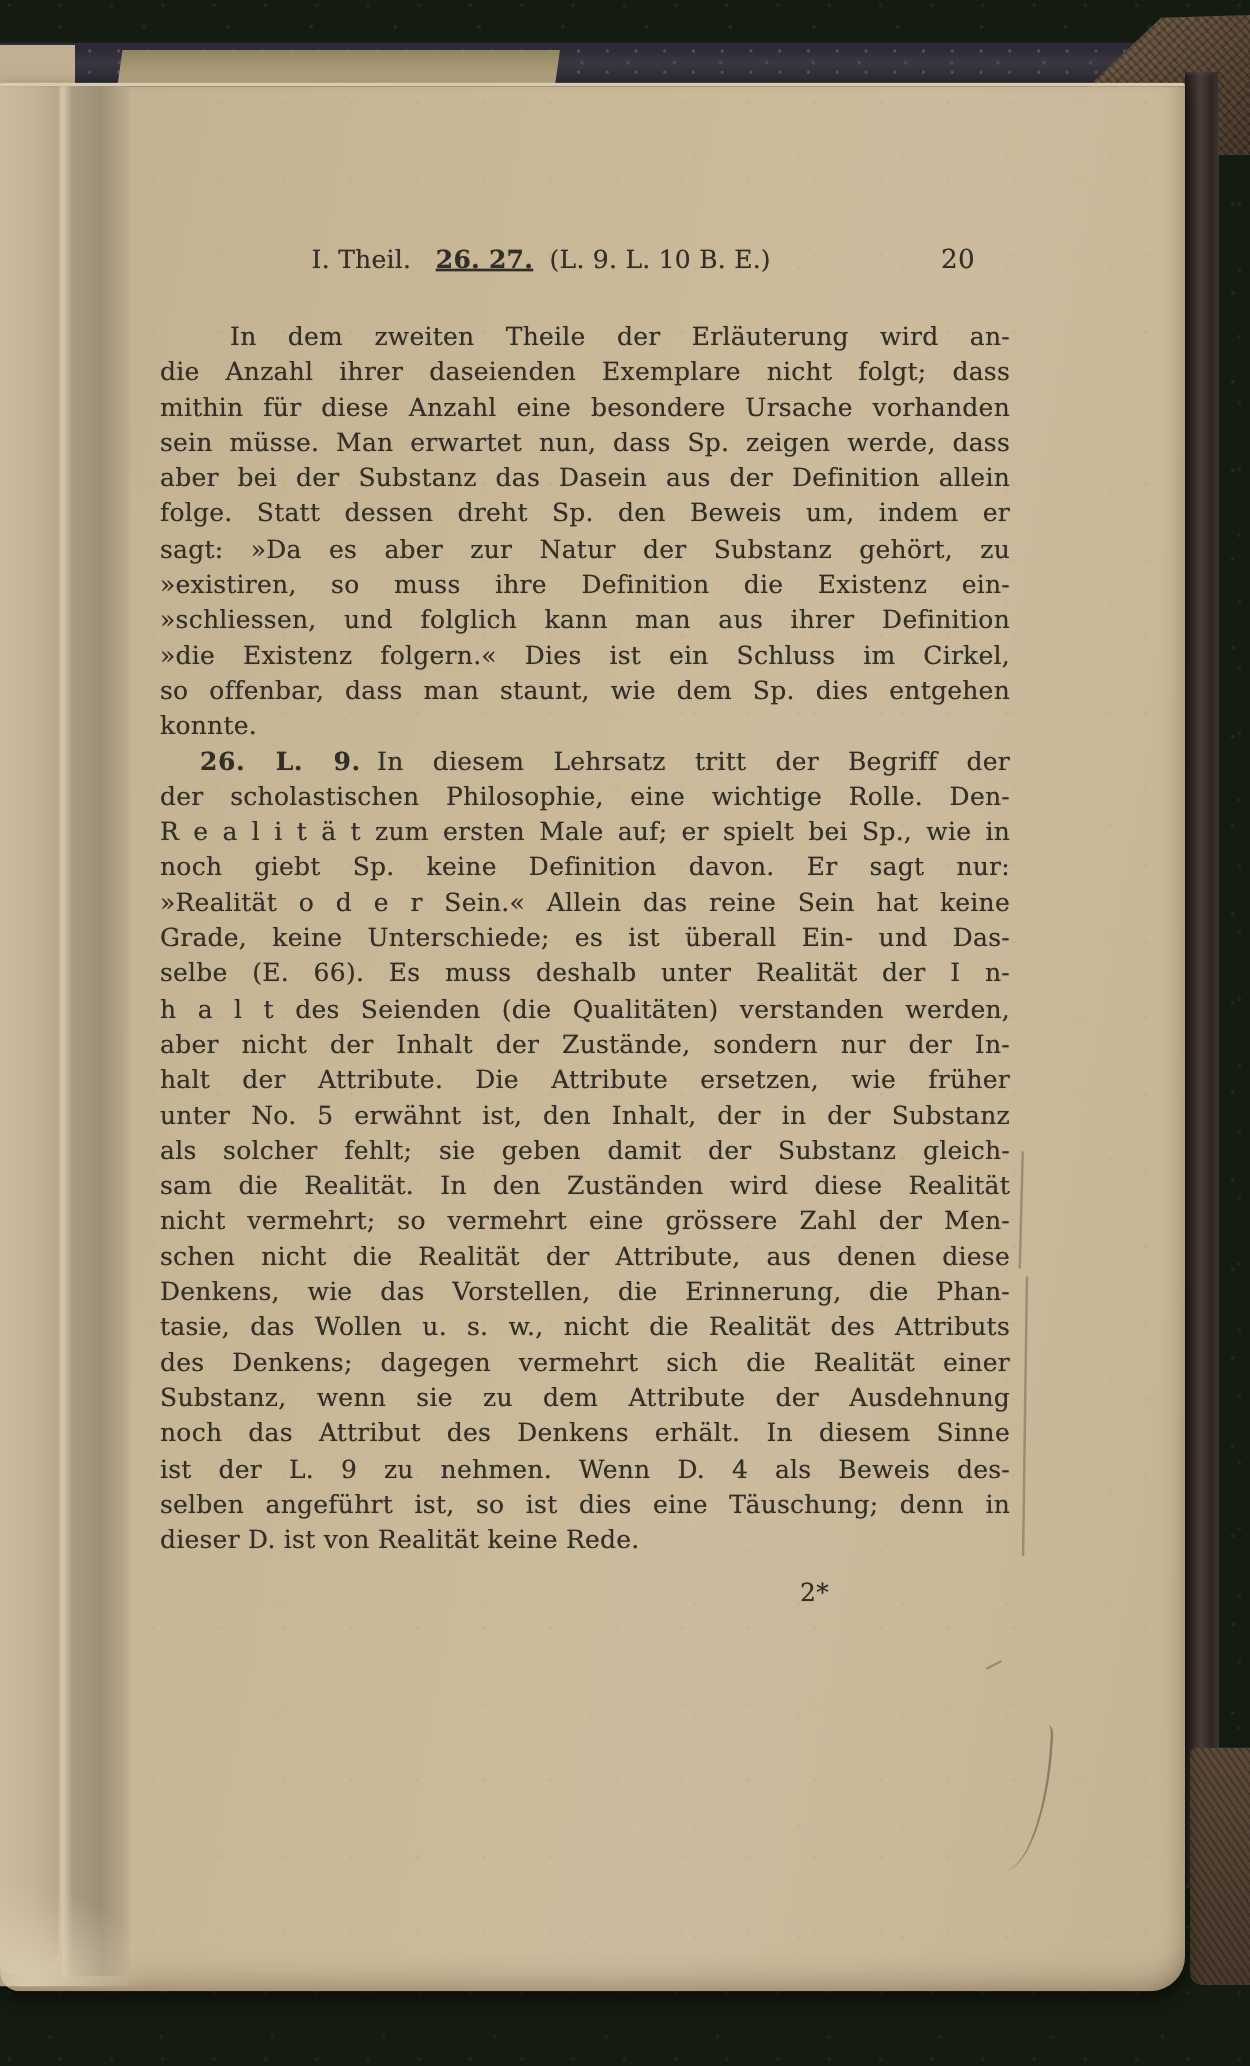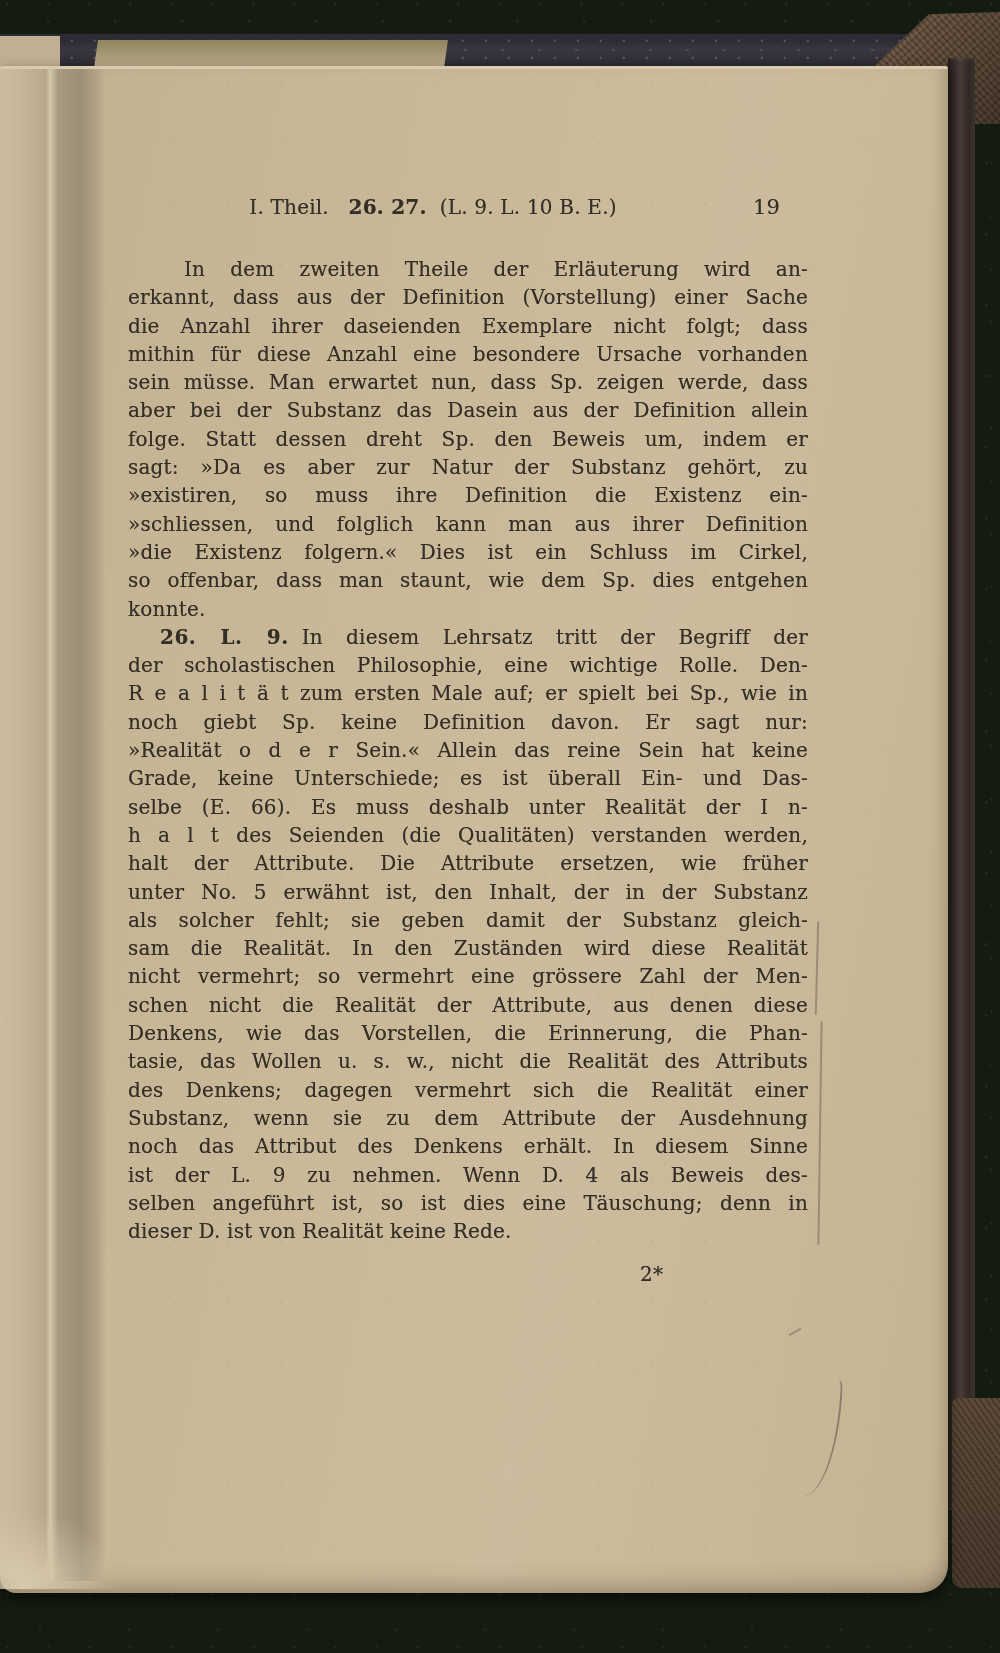--- a/index.html
+++ b/index.html
@@ -87,21 +87,21 @@
     background:radial-gradient(ellipse at 20% 100%, #d8cbad 0%, rgba(216,203,173,0) 70%);
   }
   
   .content{
     position:absolute;left:128px;top:122px;width:680px;
     color:#332e27;font-size:20px;letter-spacing:.2px;
     text-shadow:0 0 .6px rgba(51,46,39,.55);
   }
   .header-row{position:relative;height:32px;line-height:32px;}
   .header-center{position:absolute;left:0;right:70px;text-align:center;white-space:nowrap;}
-  .header-b{font-weight:bold;}
+  .header-b{font-weight:bold;text-decoration:underline;}
   .pagenum{position:absolute;right:28px;top:0;font-size:21px;}
   .para{margin:0;}
   .p1{margin-top:32px;}
   .p2{}
   .p3{margin-top:23px;}
   .line{
     height:28.3px;line-height:28.3px;white-space:nowrap;
     text-align:justify;text-align-last:justify;
   }
   .line.last{text-align-last:left;white-space:normal;}
@@ -142,26 +142,25 @@
   <div class="curl-bottom-left"></div>
 
   <div class="content">
 
     <div class="header-row">
       <div class="header-center">
         <span>I. Theil.</span>&nbsp;&nbsp;
         <span class="header-b">26. 27.</span>&nbsp;
         <span>(L. 9. L. 10 B. E.)</span>
       </div>
-      <span class="pagenum">19</span>
+      <span class="pagenum">20</span>
     </div>
 
     <div class="para p1">
       <div class="line ind1">In dem zweiten Theile der Erläuterung wird an-</div>
-      <div class="line">erkannt, dass aus der Definition (Vorstellung) einer Sache</div>
       <div class="line">die Anzahl ihrer daseienden Exemplare nicht folgt; dass</div>
       <div class="line">mithin für diese Anzahl eine besondere Ursache vorhanden</div>
       <div class="line">sein müsse. Man erwartet nun, dass Sp. zeigen werde, dass</div>
       <div class="line">aber bei der Substanz das Dasein aus der Definition allein</div>
       <div class="line">folge. Statt dessen dreht Sp. den Beweis um, indem er</div>
       <div class="line">sagt: »Da es aber zur Natur der Substanz gehört, zu</div>
       <div class="line">»existiren, so muss ihre Definition die Existenz ein-</div>
       <div class="line">»schliessen, und folglich kann man aus ihrer Definition</div>
       <div class="line">»die Existenz folgern.« Dies ist ein Schluss im Cirkel,</div>
       <div class="line">so offenbar, dass man staunt, wie dem Sp. dies entgehen</div>
@@ -170,20 +169,21 @@
 
     <div class="para p2">
       <div class="line ind2"><span class="lead">26. L. 9.</span><span>In diesem Lehrsatz tritt der Begriff der</span></div>
       <div class="line">der scholastischen Philosophie, eine wichtige Rolle. Den-</div>
       <div class="line">R e a l i t ä t zum ersten Male auf; er spielt bei Sp., wie in</div>
       <div class="line">noch giebt Sp. keine Definition davon. Er sagt nur:</div>
       <div class="line">»Realität o d e r Sein.« Allein das reine Sein hat keine</div>
       <div class="line">Grade, keine Unterschiede; es ist überall Ein- und Das-</div>
       <div class="line">selbe (E. 66). Es muss deshalb unter Realität der I n-</div>
       <div class="line">h a l t des Seienden (die Qualitäten) verstanden werden,</div>
+      <div class="line">aber nicht der Inhalt der Zustände, sondern nur der In-</div>
       <div class="line">halt der Attribute. Die Attribute ersetzen, wie früher</div>
       <div class="line">unter No. 5 erwähnt ist, den Inhalt, der in der Substanz</div>
       <div class="line">als solcher fehlt; sie geben damit der Substanz gleich-</div>
       <div class="line">sam die Realität. In den Zuständen wird diese Realität</div>
       <div class="line">nicht vermehrt; so vermehrt eine grössere Zahl der Men-</div>
       <div class="line">schen nicht die Realität der Attribute, aus denen diese</div>
       <div class="line">Denkens, wie das Vorstellen, die Erinnerung, die Phan-</div>
       <div class="line">tasie, das Wollen u. s. w., nicht die Realität des Attributs</div>
       <div class="line">des Denkens; dagegen vermehrt sich die Realität einer</div>
       <div class="line">Substanz, wenn sie zu dem Attribute der Ausdehnung</div>

